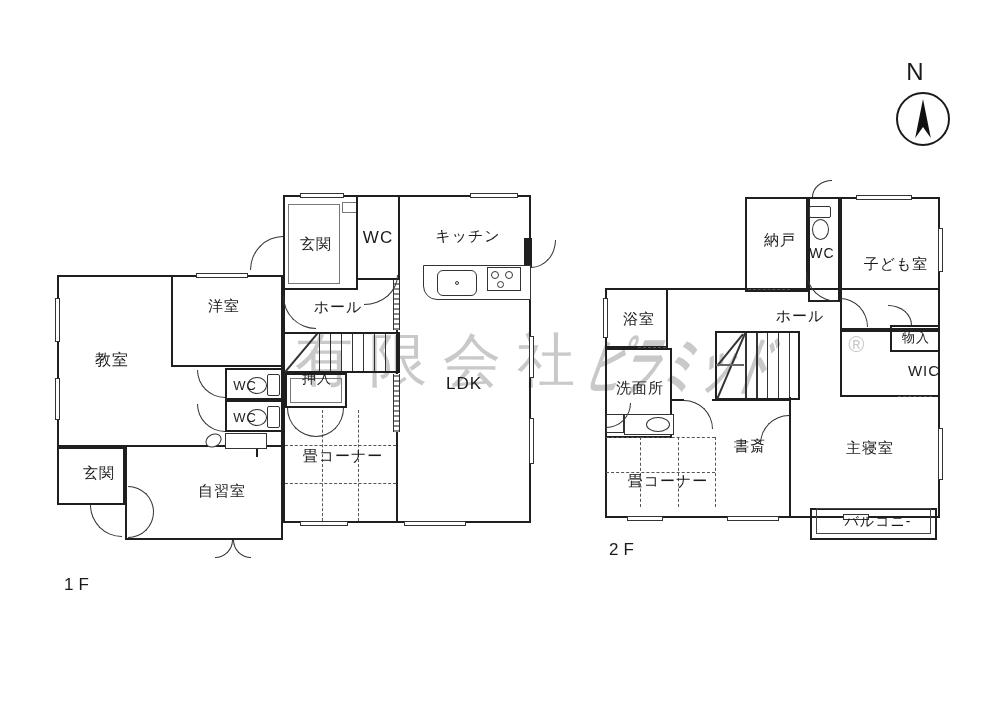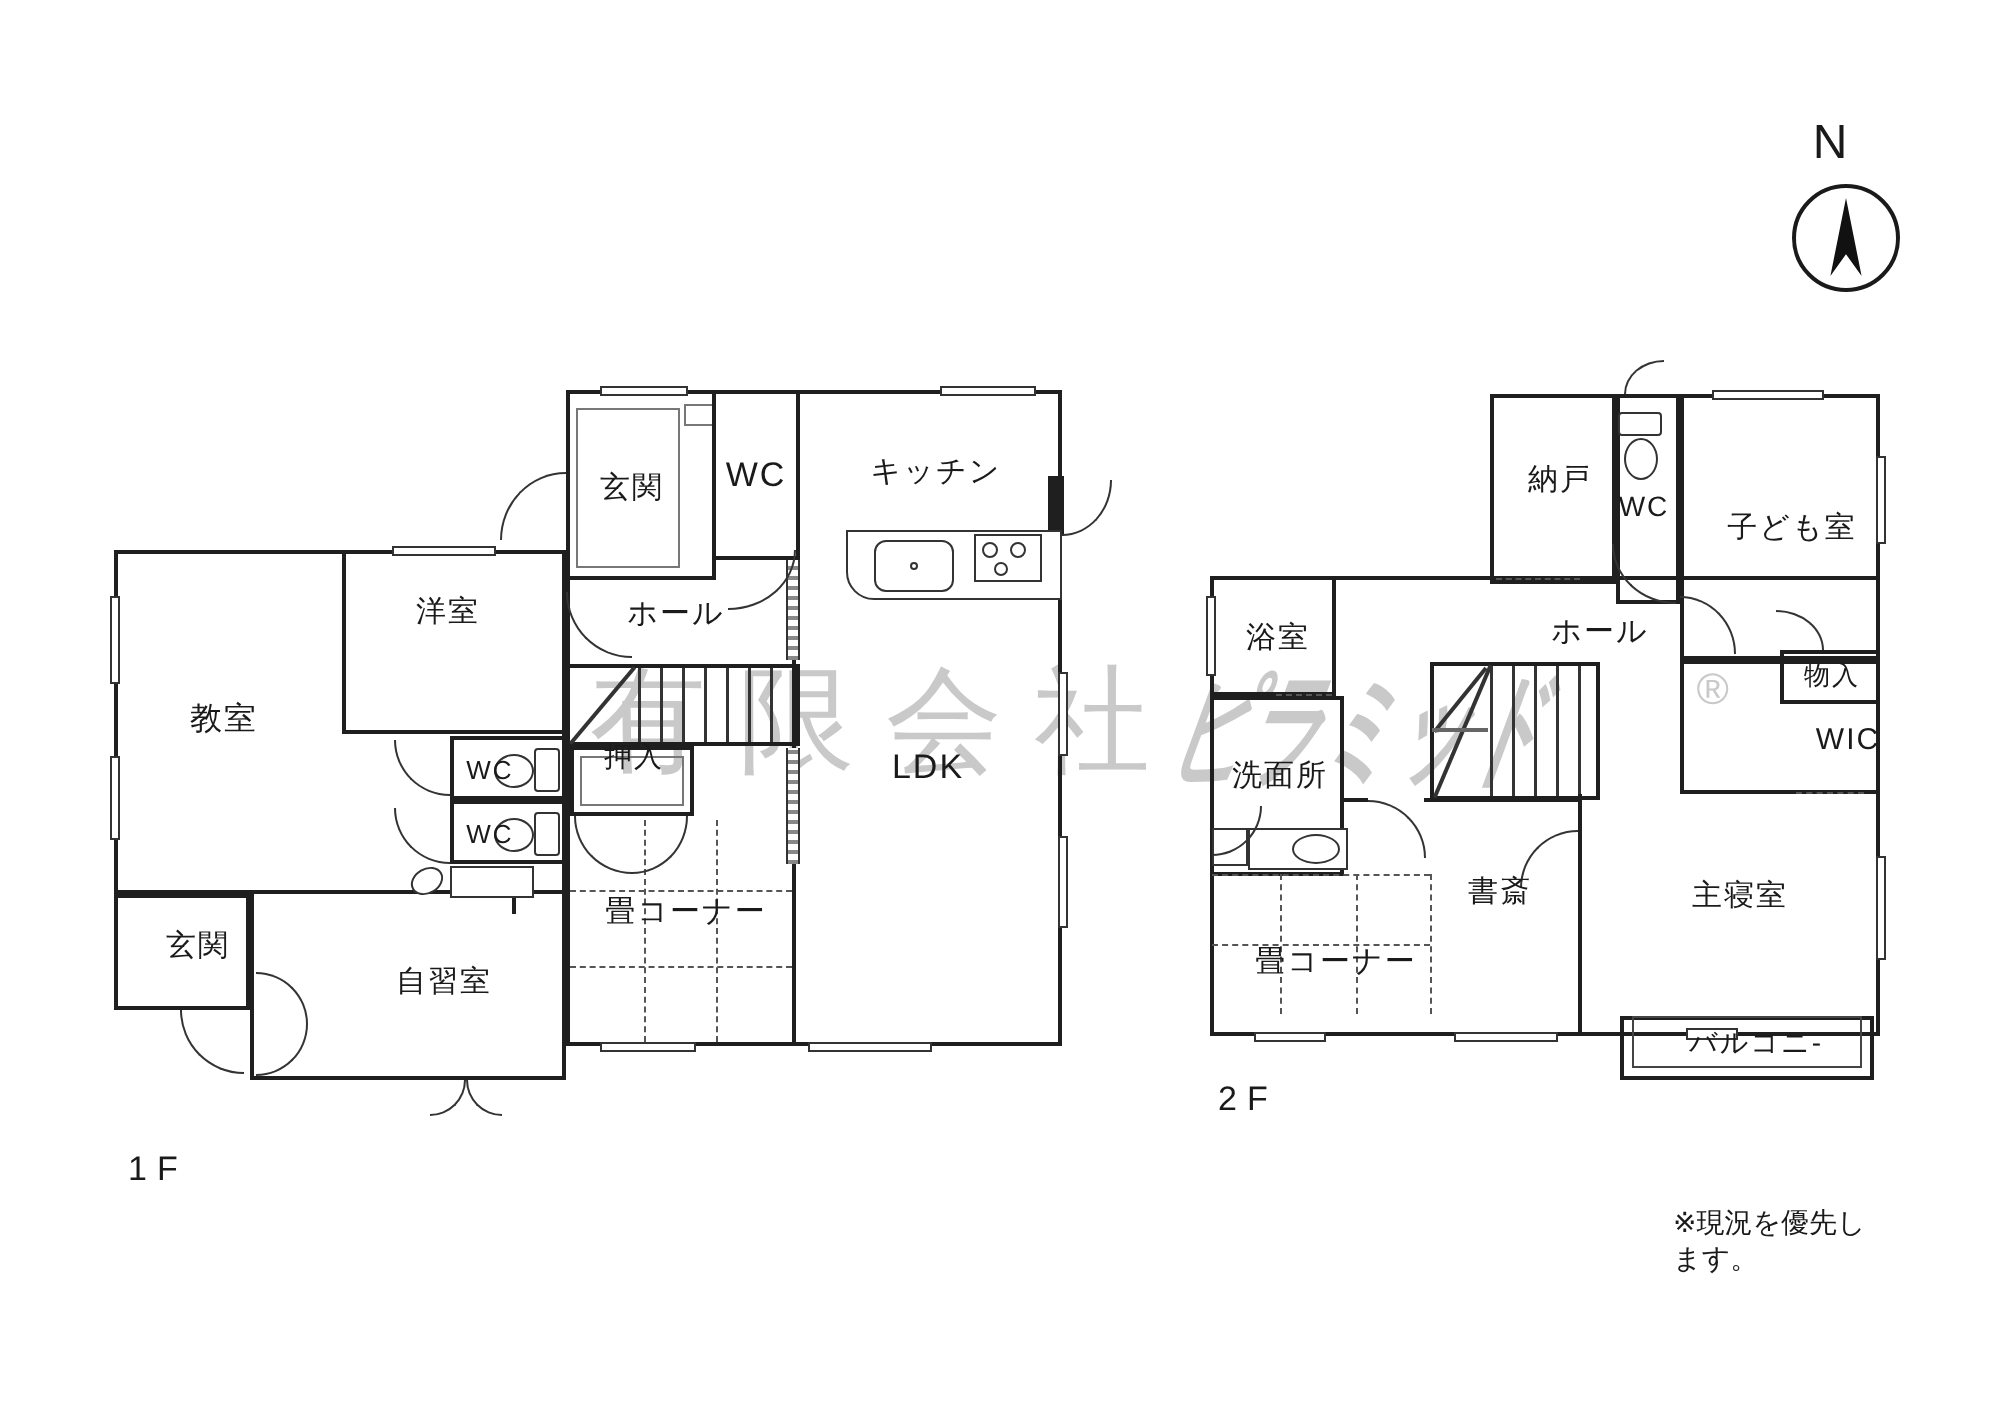--- a/index.html
+++ b/index.html
@@ -209,15 +209,14 @@
     <div class="lab" style="left:640px;top:388px;">洗面所</div>
     <div class="lab s13" style="left:916px;top:338px;">物入</div>
     <div class="lab" style="left:924px;top:370px;">WIC</div>
     <div class="lab" style="left:750px;top:446px;">書斎</div>
     <div class="lab" style="left:870px;top:448px;">主寝室</div>
     <div class="lab" style="left:668px;top:481px;">畳コーナー</div>
     <div class="lab s14" style="left:878px;top:522px;">バルコニ-</div>
     <div class="flab" style="left:609px;top:540px;">2F</div>
   </div>
 
-  <div class="note">※現況を優先します。</div>
 
 </div>
 
 </body></html>

